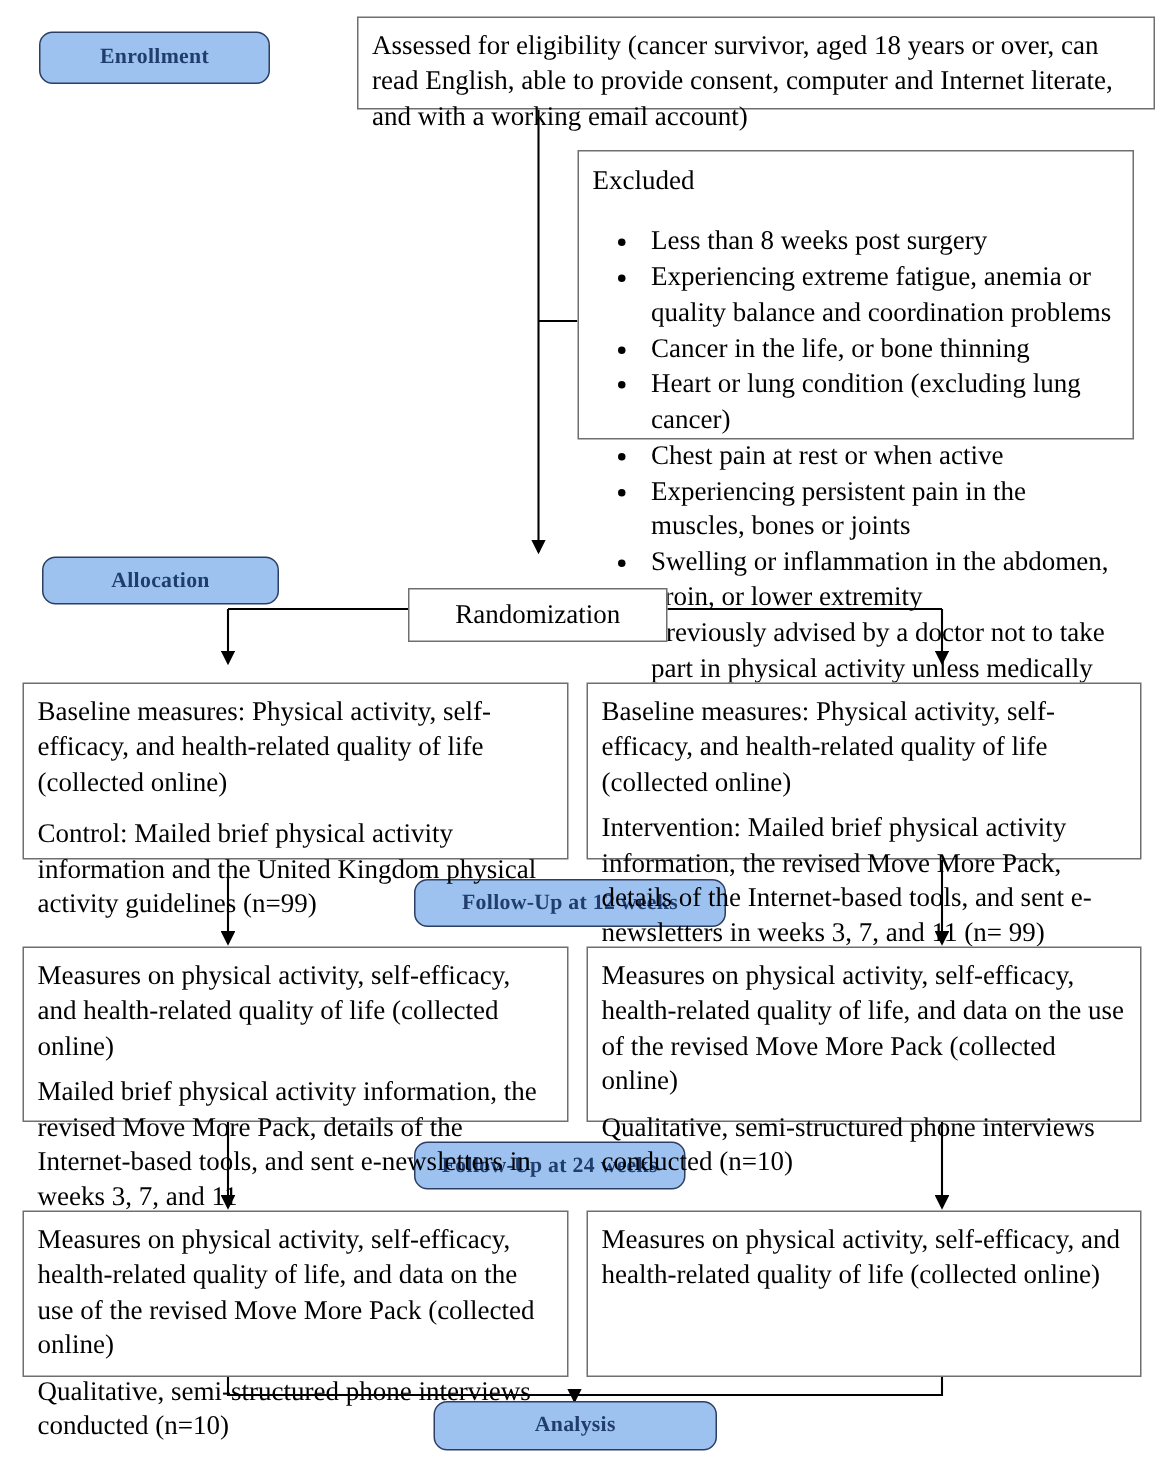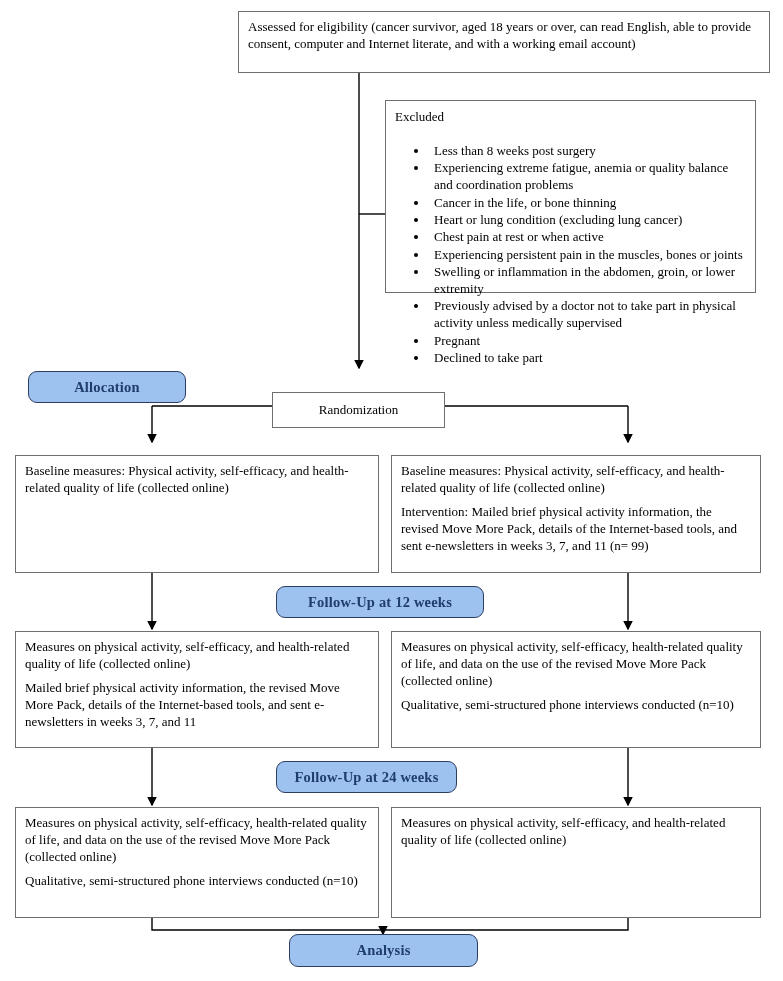--- a/index.html
+++ b/index.html
@@ -21,21 +21,21 @@
     top: 0;
     width: 783px;
     height: 981px;
     pointer-events: none;
   }
   .box {
     position: absolute;
     box-sizing: border-box;
     border: 1px solid #6f6f6f;
     background: #ffffff;
-    font-size: 13px;
+    font-size: 18px;
     line-height: 1.30;
     color: #000000;
     padding: 7px 9px 6px 9px;
   }
   .box p {
     margin: 0;
   }
   .box p + p {
     margin-top: 11px;
   }
@@ -103,20 +103,23 @@
     <path d="M 152 573 L 152 629" stroke="#000000" stroke-width="1.4" fill="none" marker-end="url(#arrow)"></path>
     <path d="M 628 573 L 628 629" stroke="#000000" stroke-width="1.4" fill="none" marker-end="url(#arrow)"></path>
 
     <path d="M 152 748 L 152 805" stroke="#000000" stroke-width="1.4" fill="none" marker-end="url(#arrow)"></path>
     <path d="M 628 748 L 628 805" stroke="#000000" stroke-width="1.4" fill="none" marker-end="url(#arrow)"></path>
 
     <path d="M 152 918 L 152 930 L 628 930 L 628 918" stroke="#000000" stroke-width="1.4" fill="none"></path>
     <path d="M 383 930 L 383 934" stroke="#000000" stroke-width="1.4" fill="none" marker-end="url(#arrow)"></path>
   </svg>
 
+  <div class="banner" style="left:26px; top:21px; width:154px; height:35px;">
+    <span>Enrollment</span>
+  </div>
 
   <div class="banner" style="left:28px; top:371px; width:158px; height:32px;">
     <span>Allocation</span>
   </div>
 
   <div class="banner" style="left:276px; top:586px; width:208px; height:32px;">
     <span>Follow-Up at 12 weeks</span>
   </div>
 
   <div class="banner" style="left:276px; top:761px; width:181px; height:32px;">
@@ -146,20 +149,21 @@
       <li>Declined to take part</li>
     </ul>
   </div>
 
   <div class="box center" style="left:272px; top:392px; width:173px; height:36px;">
     <span>Randomization</span>
   </div>
 
   <div class="box" style="left:15px; top:455px; width:364px; height:118px;">
     <p>Baseline measures: Physical activity, self-efficacy, and health-related quality of life (collected online)</p>
+    <p>Control: Mailed brief physical activity information and the United Kingdom physical activity guidelines (n=99)</p>
   </div>
 
   <div class="box tight" style="left:391px; top:455px; width:370px; height:118px;">
     <p>Baseline measures: Physical activity, self-efficacy, and health-related quality of life (collected online)</p>
     <p>Intervention: Mailed brief physical activity information, the revised Move More Pack, details of the Internet-based tools, and sent e-newsletters in weeks 3, 7, and 11 (n= 99)</p>
   </div>
 
   <div class="box tight" style="left:15px; top:631px; width:364px; height:117px;">
     <p>Measures on physical activity, self-efficacy, and health-related quality of life (collected online)</p>
     <p>Mailed brief physical activity information, the revised Move More Pack, details of the Internet-based tools, and sent e-newsletters in weeks 3, 7, and 11</p>

